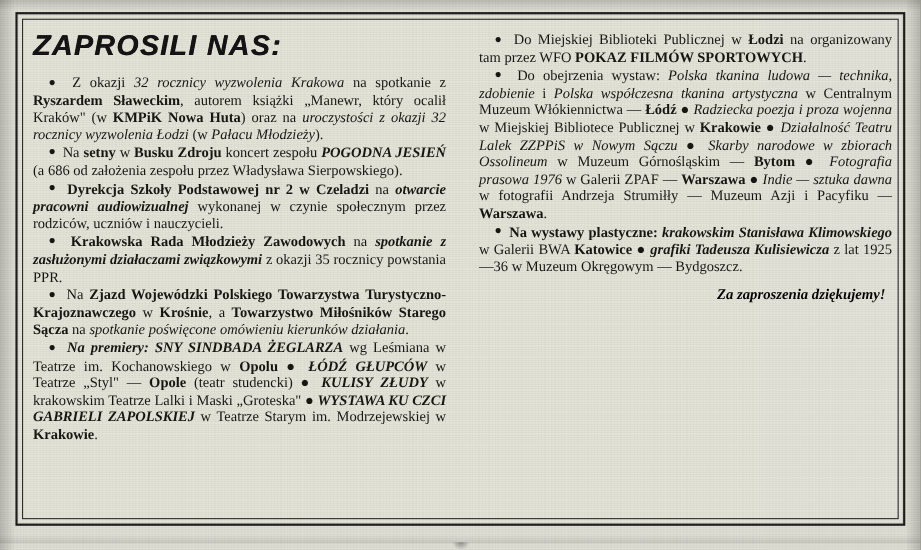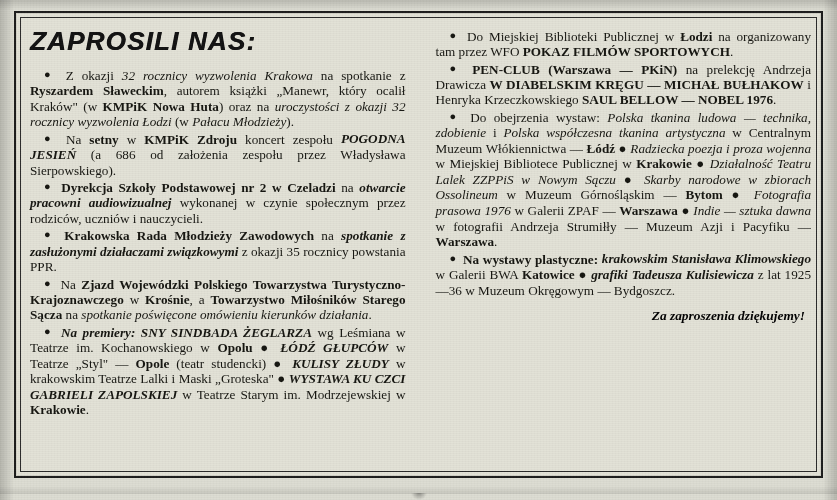--- a/index.html
+++ b/index.html
@@ -138,31 +138,30 @@
 <div id="page">
   <div class="clip-frame">
     <div class="clip-inner"></div>
   </div>
 
   <div class="columns">
     <div class="col left">
       <h1 class="title">ZAPROSILI NAS:</h1>
       <div>
           <p class="item"><span class="bullet">● </span><span>Z okazji </span><span class="i">32 rocznicy wyzwolenia Krakowa</span><span> na spotkanie z </span><span class="b">Ryszardem Sławeckim</span><span>, autorem książki „Manewr, który ocalił Kraków" (w </span><span class="b">KMPiK Nowa Huta</span><span>) oraz na </span><span class="i">uroczystości z okazji 32 rocznicy wyzwolenia Łodzi</span><span> (w </span><span class="i">Pałacu Młodzieży</span><span>).</span></p>
-          <p class="item"><span class="bullet">● </span><span>Na </span><span class="b">setny</span><span> w </span><span class="b">KMPiK Zdroju</span><span> koncert zespołu </span><span class="bi">POGODNA JESIEŃ</span><span> (a 686 od założenia zespołu przez Władysława Sierpowskiego).</span></p>
+          <p class="item"><span class="bullet">● </span><span>Na </span><span class="b">setny</span><span> w </span><span class="b">Busku Zdroju</span><span> koncert zespołu </span><span class="bi">POGODNA JESIEŃ</span><span> (a 686 od założenia zespołu przez Władysława Sierpowskiego).</span></p>
           <p class="item"><span class="bullet">● </span><span class="b">Dyrekcja Szkoły Podstawowej nr 2 w Czeladzi</span><span> na </span><span class="bi">otwarcie pracowni audiowizualnej</span><span> wykonanej w czynie społecznym przez rodziców, uczniów i nauczycieli.</span></p>
           <p class="item"><span class="bullet">● </span><span class="b">Krakowska Rada Młodzieży Zawodowych</span><span> na </span><span class="bi">spotkanie z zasłużonymi działaczami związkowymi</span><span> z okazji 35 rocznicy powstania PPR.</span></p>
           <p class="item"><span class="bullet">● </span><span>Na </span><span class="b">Zjazd Wojewódzki Polskiego Towarzystwa Turystyczno-Krajoznawczego</span><span> w </span><span class="b">Krośnie</span><span>, a </span><span class="b">Towarzystwo Miłośników Starego Sącza</span><span> na </span><span class="i">spotkanie poświęcone omówieniu kierunków działania</span><span>.</span></p>
           <p class="item"><span class="bullet">● </span><span class="bi">Na premiery:</span><span class="bi"> SNY SINDBADA ŻEGLARZA</span><span> wg Leśmiana w Teatrze im. Kochanowskiego w </span><span class="b">Opolu</span><span> ● </span><span class="bi">ŁÓDŹ GŁUPCÓW</span><span> w Teatrze „Styl" — </span><span class="b">Opole</span><span> (teatr studencki) ● </span><span class="bi">KULISY ZŁUDY</span><span> w krakowskim Teatrze Lalki i Maski „Groteska" ● </span><span class="bi">WYSTAWA KU CZCI GABRIELI ZAPOLSKIEJ</span><span> w Teatrze Starym im. Modrzejewskiej w </span><span class="b">Krakowie</span><span>.</span></p>
         </div>
     </div>
     <div class="col right">
       <div>
           <p class="item"><span class="bullet">● </span><span>Do Miejskiej Biblioteki Publicznej w </span><span class="b">Łodzi</span><span> na organizowany tam przez WFO </span><span class="b">POKAZ FILMÓW SPORTOWYCH</span><span>.</span></p>
-          <p class="item"><span class="bullet">● </span><span class="b">PEN-CLUB (Warszawa — PKiN)</span><span> na prelekcję Andrzeja Drawicza </span><span class="b">W DIABELSKIM KRĘGU — MICHAŁ BUŁHAKOW</span><span> i Henryka Krzeczkowskiego </span><span class="b">SAUL BELLOW — NOBEL 1976</span><span>.</span></p>
           <p class="item"><span class="bullet">● </span><span>Do obejrzenia wystaw: </span><span class="i">Polska tkanina ludowa — technika, zdobienie</span><span> i </span><span class="i">Polska współczesna tkanina artystyczna</span><span> w Centralnym Muzeum Włókiennictwa — </span><span class="b">Łódź</span><span> ● </span><span class="i">Radziecka poezja i proza wojenna</span><span> w Miejskiej Bibliotece Publicznej w </span><span class="b">Krakowie</span><span> ● </span><span class="i">Działalność Teatru Lalek ZZPPiS w Nowym Sączu</span><span> ● </span><span class="i">Skarby narodowe w zbiorach Ossolineum</span><span> w Muzeum Górnośląskim — </span><span class="b">Bytom</span><span> ● </span><span class="i">Fotografia prasowa 1976</span><span> w Galerii ZPAF — </span><span class="b">Warszawa</span><span> ● </span><span class="i">Indie — sztuka dawna</span><span> w fotografii Andrzeja Strumiłły — Muzeum Azji i Pacyfiku — </span><span class="b">Warszawa</span><span>.</span></p>
           <p class="item"><span class="bullet">● </span><span class="b">Na wystawy plastyczne:</span><span class="bi"> krakowskim Stanisława Klimowskiego</span><span> w Galerii BWA </span><span class="b">Katowice</span><span> ● </span><span class="bi">grafiki Tadeusza Kulisiewicza</span><span> z lat 1925—36 w Muzeum Okręgowym — Bydgoszcz.</span></p>
         </div>
       <div class="sign">Za zaproszenia dziękujemy!</div>
     </div>
   </div>
 
   <div class="edge-shade-l"></div>
   <div class="edge-shade-r"></div>
   <div class="edge-shade-t"></div>

